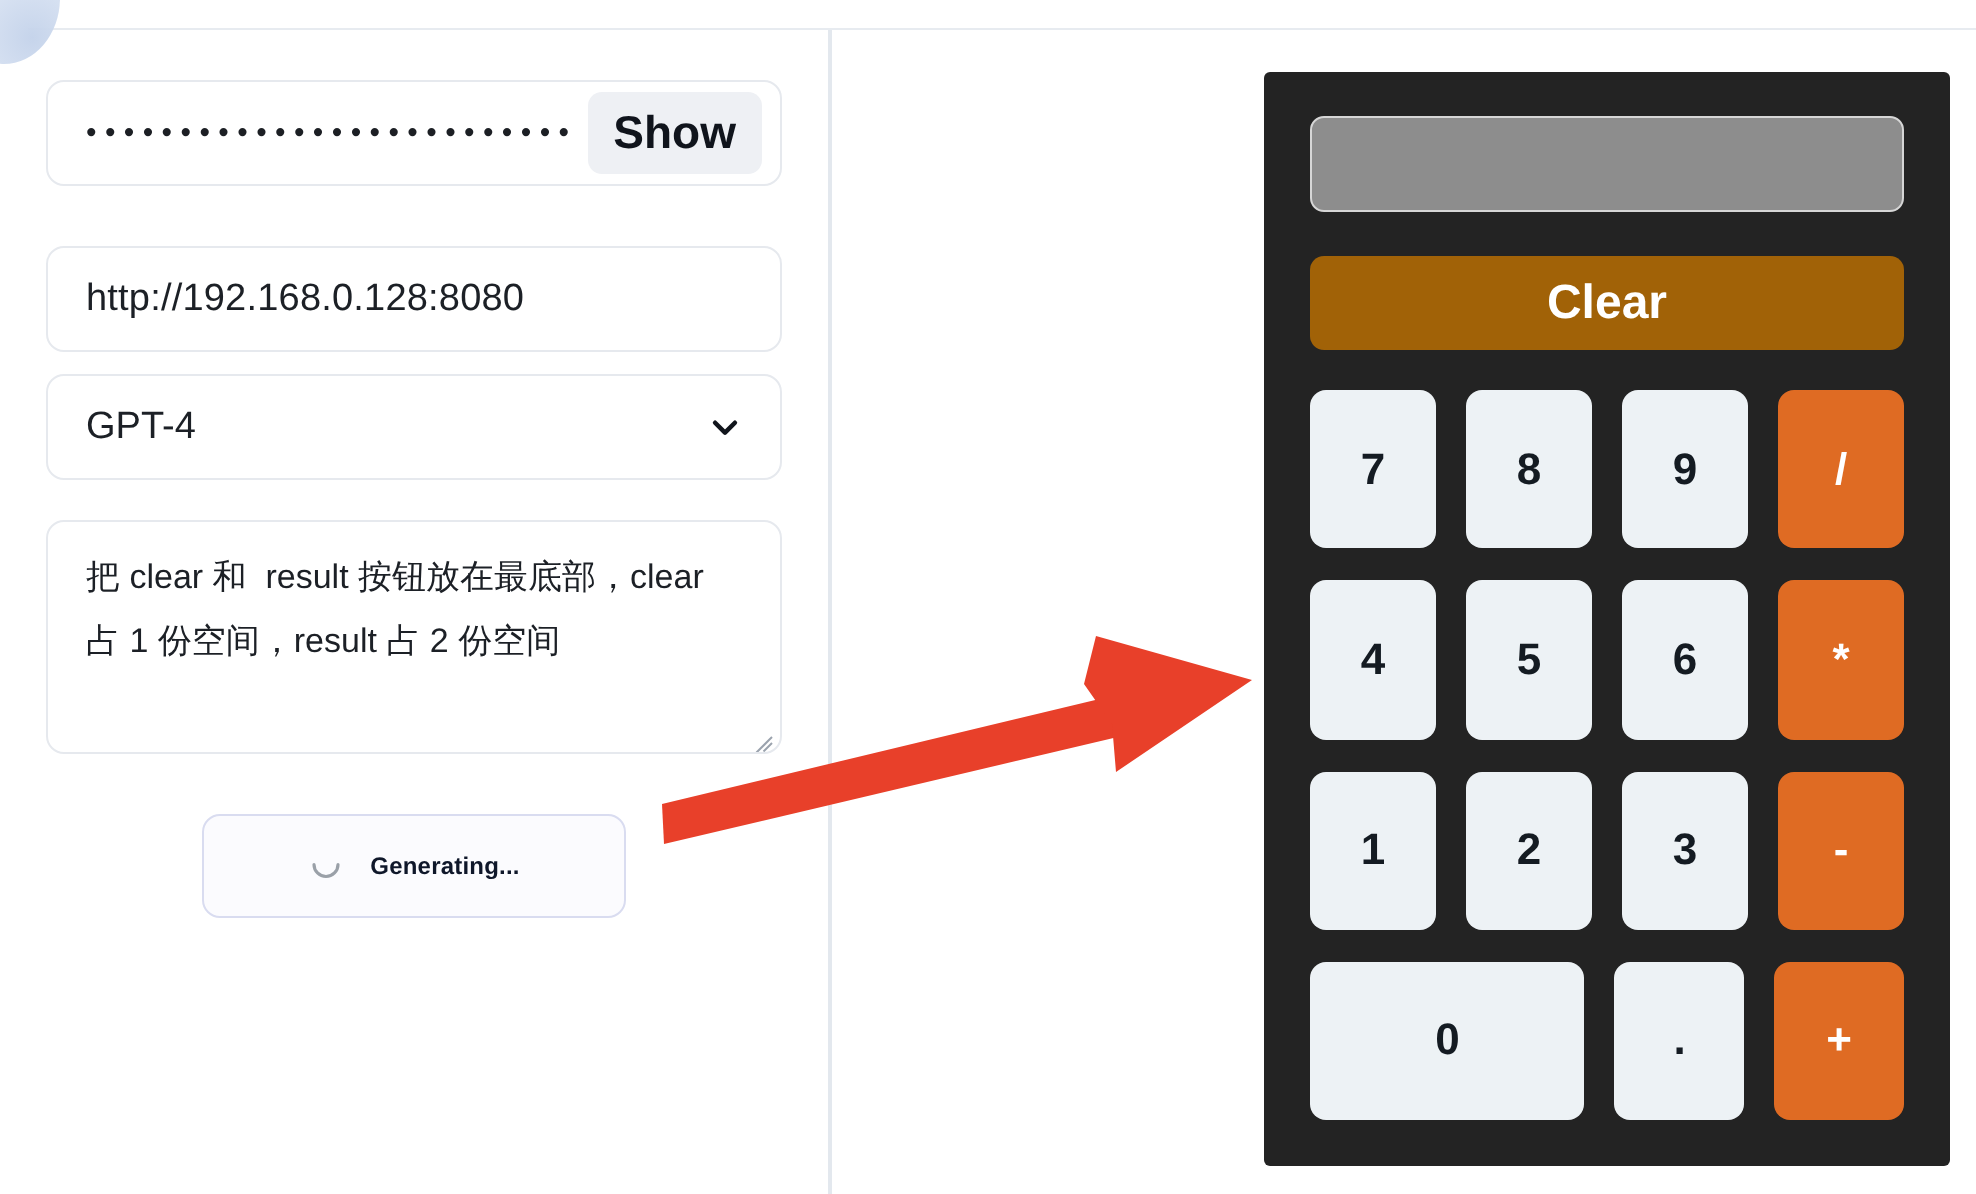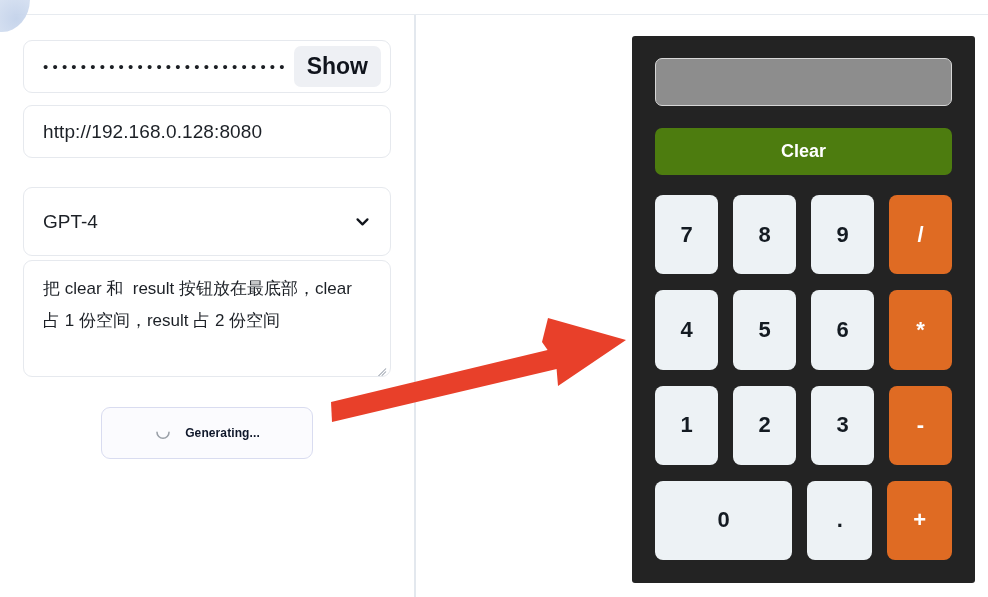--- a/index.html
+++ b/index.html
@@ -93,35 +93,35 @@
     border-radius: 7px;
     padding: 7px 13px;
     font-family: "Liberation Sans", sans-serif;
     font-size: 23px;
     font-weight: bold;
     color: #10141c;
     cursor: pointer;
   }
 
   .url-field {
-    top: 90px;
+    top: 108px;
     height: 53px;
     display: flex;
     align-items: center;
     padding: 0 19px;
   }
   .url-text {
     font-size: 19px;
     color: #1c2026;
     letter-spacing: .1px;
   }
 
   .select-field {
     top: 172px;
-    height: 69px;
+    height: 53px;
     display: flex;
     align-items: center;
     justify-content: space-between;
     padding: 0 19px;
     cursor: pointer;
     gap: 12px;
   }
   .select-value {
     font-size: 19px;
     color: #1c2026;
@@ -221,26 +221,26 @@
     height: 48px;
     background: #8d8d8d;
     border: 1px solid #d6d6d6;
     border-radius: 7px;
     flex: 0 0 auto;
   }
 
   .calc-clear {
     margin-top: 22px;
     height: 47px;
-    background: #4d7c0f;
+    background: #a16207;
     border: none;
     border-radius: 7px;
     color: #ffffff;
     font-family: "Liberation Sans", sans-serif;
-    font-size: 18px;
+    font-size: 24px;
     font-weight: bold;
     cursor: pointer;
     flex: 0 0 auto;
   }
 
   .calc-keys {
     margin-top: 20px;
     flex: 1 1 auto;
     display: flex;
     flex-direction: column;

